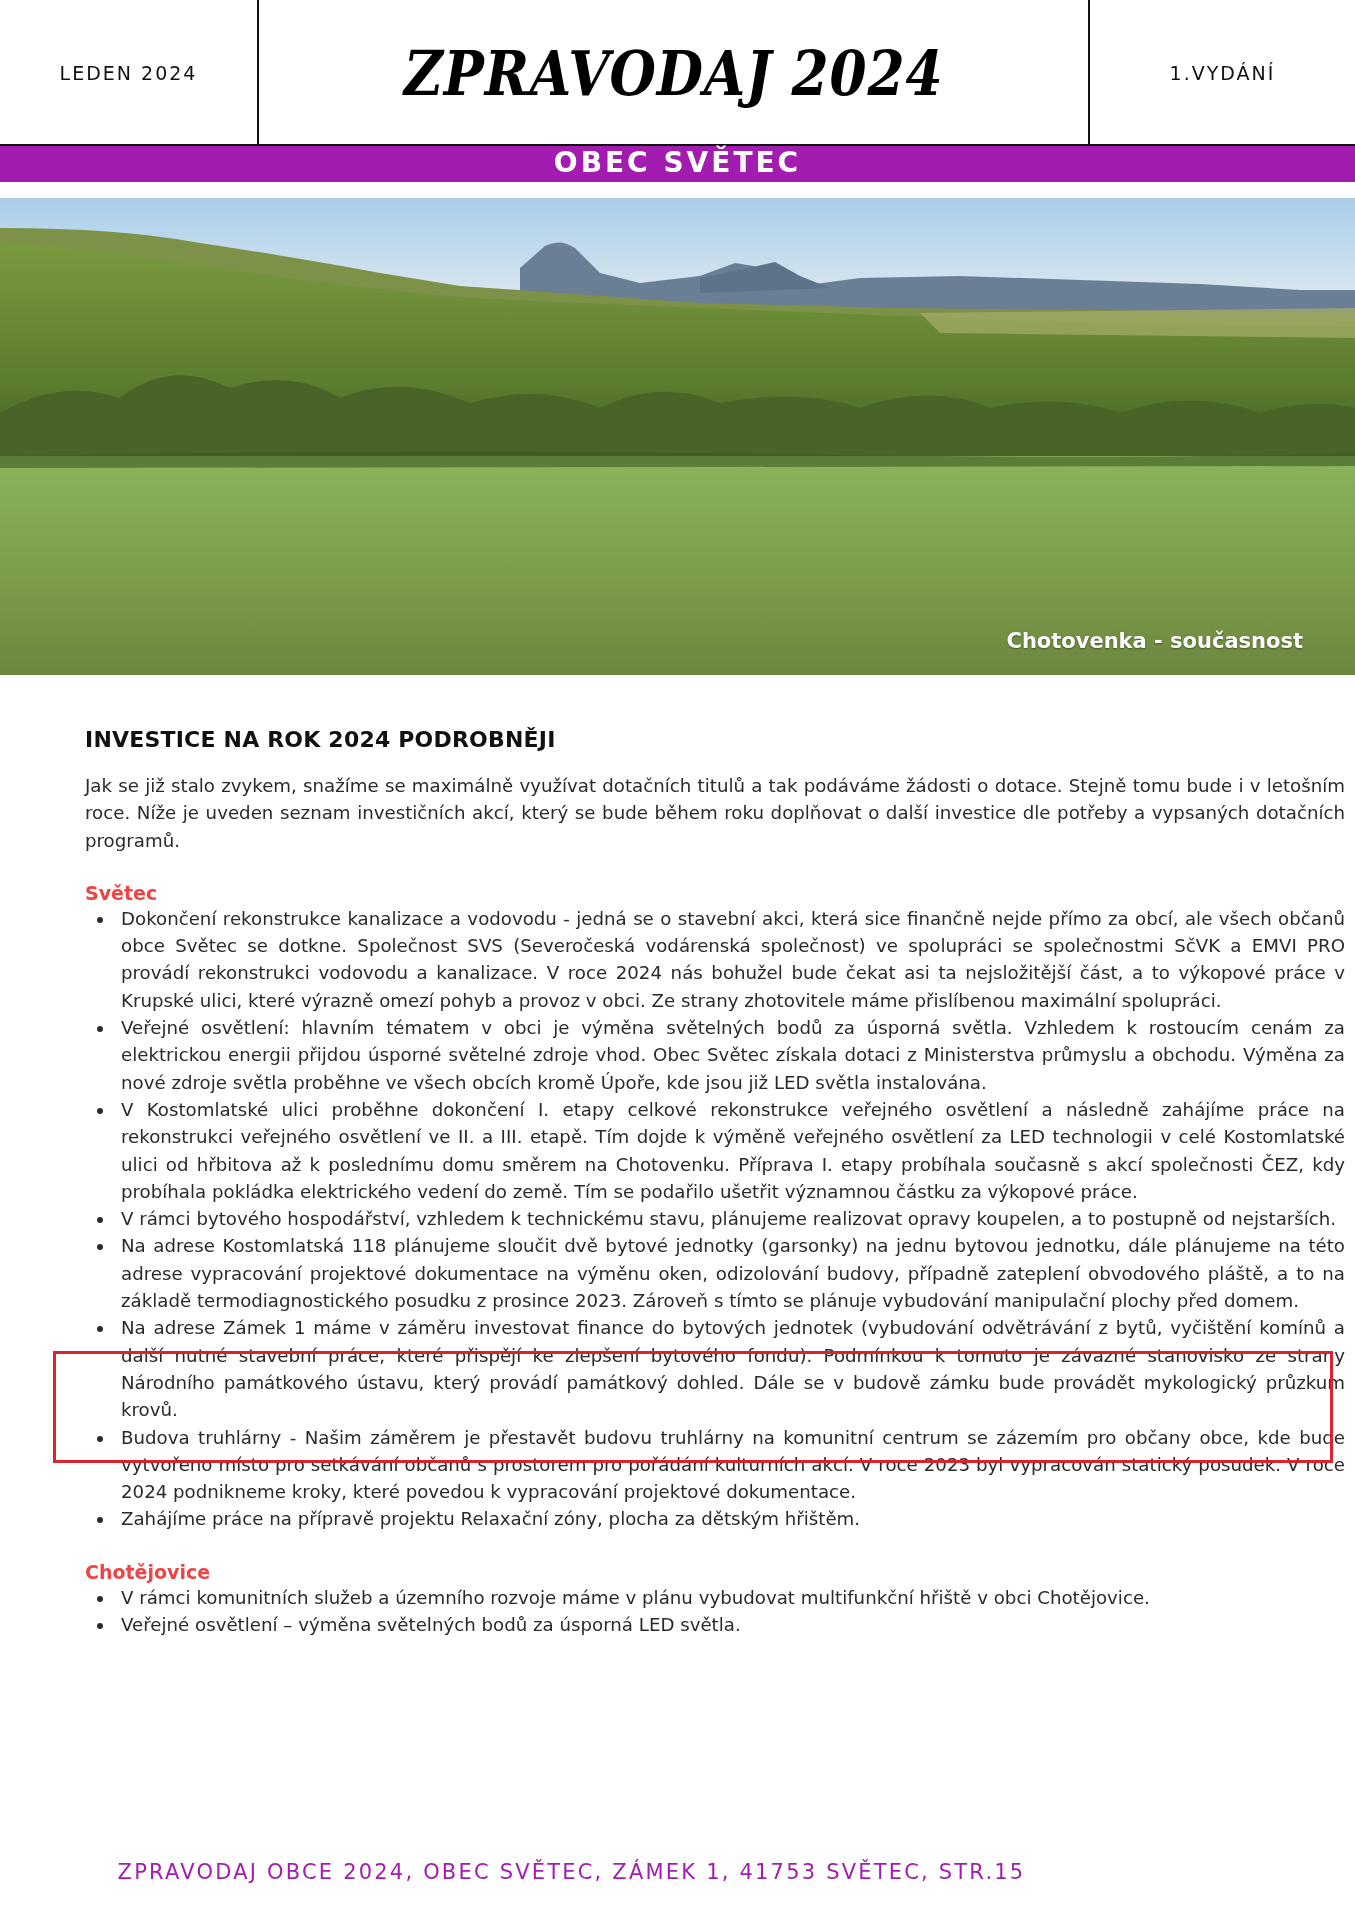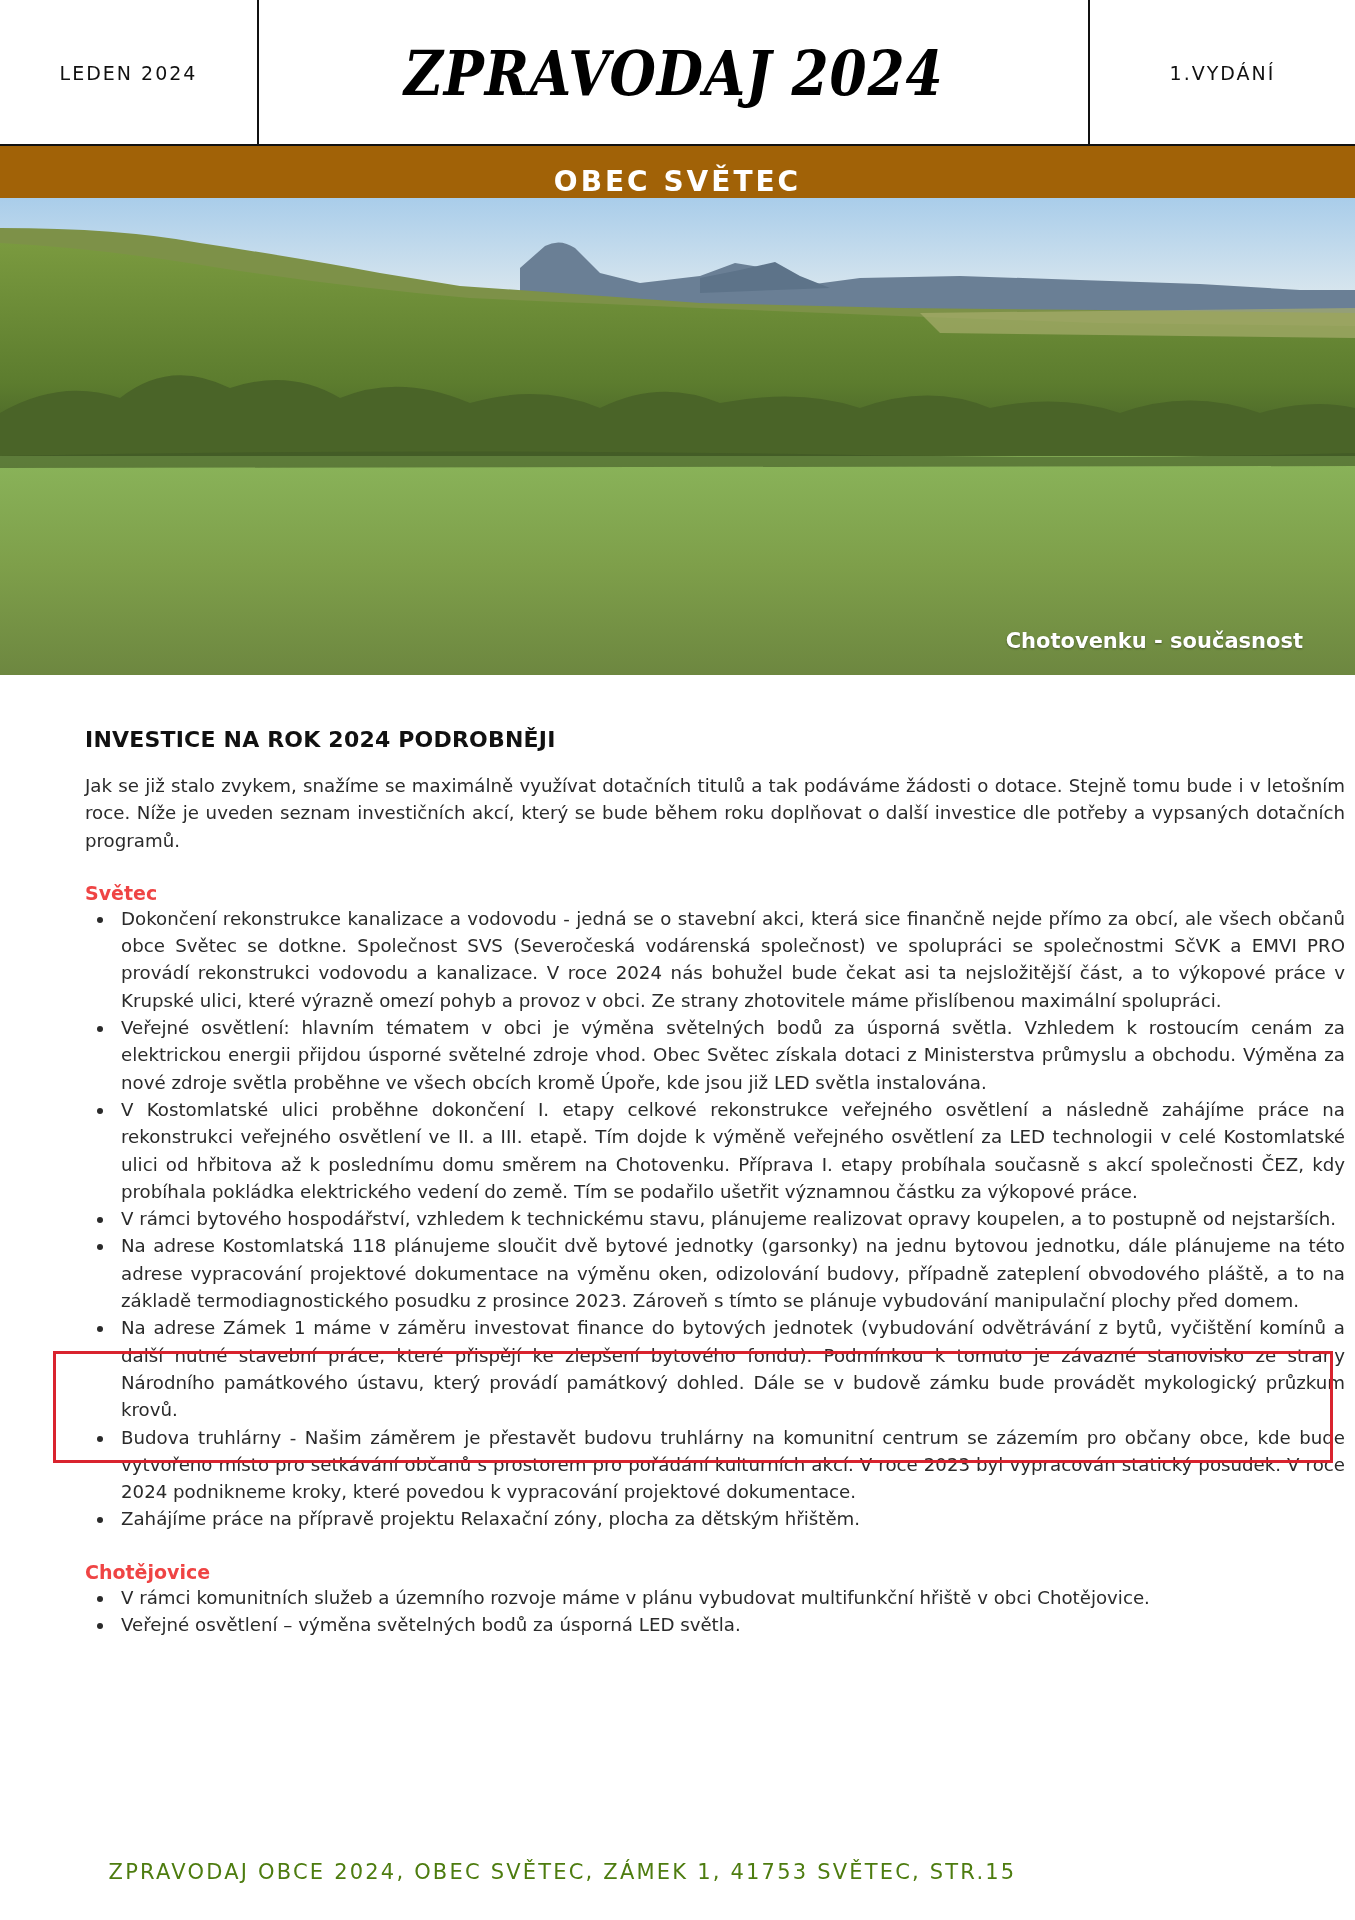--- a/index.html
+++ b/index.html
@@ -8,42 +8,42 @@
 
     
     .masthead { position: absolute; left: 0; top: 0; width: 1355px; height: 146px; border-bottom: 2px solid #111; }
     .mh-left { position: absolute; left: 0; top: 0; width: 257px; height: 146px; display: flex; align-items: center; justify-content: center; }
     .mh-center { position: absolute; left: 257px; top: 0; width: 833px; height: 146px; border-left: 2px solid #111; border-right: 2px solid #111; display: flex; align-items: center; justify-content: center; }
     .mh-right { position: absolute; left: 1090px; top: 0; width: 265px; height: 146px; display: flex; align-items: center; justify-content: center; }
     .mh-small { font-family: "DejaVu Sans", sans-serif; font-size: 19px; letter-spacing: 2px; color: #111; }
     .mh-title { font-family: "DejaVu Serif", "Liberation Serif", serif; font-weight: bold; font-style: italic; font-size: 62px; letter-spacing: 1px; color: #000; transform: scaleX(0.86); transform-origin: center; }
 
     
-    .band { position: absolute; left: 0; top: 146px; width: 1355px; height: 52px; background: #a16207; display: flex; align-items: flex-end; justify-content: center; }
+    .band { position: absolute; left: 0; top: 146px; width: 1355px; height: 36px; background: #a21caf; display: flex; align-items: flex-start; justify-content: center; }
     .band span { color: #ffffff; font-family: "DejaVu Sans", sans-serif; font-weight: bold; font-size: 28px; letter-spacing: 3px; }
 
     
     .photo { position: absolute; left: 0; top: 198px; width: 1355px; height: 477px; overflow: hidden;
       background: linear-gradient(180deg, #b5d5ee 0%, #d6e6f1 10%, #e3ecf0 14%, #9fb0a6 18%, #6f8a52 22%, #5f7f35 30%, #6b8b36 42%, #4e6b2b 52%, #3e5a28 58%, #7fa34a 62%, #89ad55 72%, #7c9a48 85%, #6e8a42 100%); }
     .photo svg { position: absolute; left: 0; top: 0; }
     .caption { position: absolute; right: 52px; bottom: 22px; color: #ffffff; font-family: "DejaVu Sans", sans-serif; font-weight: bold; font-size: 21px; text-shadow: 0 1px 2px rgba(0,0,0,0.4); }
 
     
     .content { position: absolute; left: 55px; top: 727px; width: 1260px; margin-left: 30px; }
     .h1 { font-family: "DejaVu Sans", sans-serif; font-weight: bold; font-size: 22px; color: #111; letter-spacing: 0.2px; }
     .intro { margin-top: 20px; font-family: "DejaVu Sans", sans-serif; font-size: 18.2px; line-height: 27.3px; color: #2a2a2a; text-align: justify; }
     .h2 { font-family: "DejaVu Sans", sans-serif; font-weight: bold; font-size: 19px; color: #ef4444; margin-top: 27px; line-height: 24px; }
     ul.list { list-style: none; margin: 0; padding: 0; }
     ul.list li { position: relative; padding-left: 36px; font-family: "DejaVu Sans", sans-serif; font-size: 18.2px; line-height: 27.3px; color: #2a2a2a; text-align: justify; }
     ul.list li .dot { position: absolute; left: 12px; top: 12px; width: 6px; height: 6px; border-radius: 50%; background: #2a2a2a; }
     .h2.cho { margin-top: 27px; }
 
     .highlight { position: absolute; left: 53px; top: 1351px; width: 1280px; height: 112px; border: 3px solid #d9232e; pointer-events: none; }
 
-    .footer { position: absolute; left: 7px; top: 1860px; width: 1111px; text-align: center; font-family: "DejaVu Sans", sans-serif; font-size: 21px; letter-spacing: 2.2px; color: #4d7c0f; }
+    .footer { position: absolute; left: 16px; top: 1860px; width: 1111px; text-align: center; font-family: "DejaVu Sans", sans-serif; font-size: 21px; letter-spacing: 2.2px; color: #a21caf; }
   </style>
 </head>
 <body>
 
 <header class="masthead">
   <div class="mh-left">
     <span class="mh-small">LEDEN 2024</span>
   </div>
   <div class="mh-center">
     <h1 class="mh-title">ZPRAVODAJ 2024</h1>
@@ -85,21 +85,21 @@
 
     <path d="M0 45 Q100 50 220 70 Q350 90 470 100 L700 110 L900 118 L1100 125 L1355 128 L1355 280 L0 280 Z" fill="url(#forest)"></path>
 
     <path d="M920 115 L1355 110 L1355 140 L940 135 Z" fill="#a6ad6c" opacity="0.7"></path>
 
     <path d="M0 215 Q60 180 120 200 Q170 160 230 190 Q290 170 340 200 Q400 175 470 205 Q540 185 600 210 Q660 180 720 205 Q800 190 860 210 Q930 185 990 210 Q1060 195 1120 215 Q1190 190 1260 215 Q1310 200 1355 210 L1355 275 L0 275 Z" fill="#4a6428"></path>
 
     <rect x="0" y="258" width="1355" height="219" fill="url(#meadow)"></rect>
     <path d="M0 258 Q400 250 800 256 Q1100 262 1355 255 L1355 268 L0 270 Z" fill="#3f5625" opacity="0.6"></path>
   </svg>
-  <span class="caption">Chotovenku - současnost</span>
+  <span class="caption">Chotovenka - současnost</span>
 </div>
 
 <main class="content">
   <h2 class="h1">INVESTICE NA ROK 2024 PODROBNĚJI</h2>
   <p class="intro">Jak se již stalo zvykem, snažíme se maximálně využívat dotačních titulů a tak podáváme žádosti o dotace. Stejně tomu bude i v letošním roce. Níže je uveden seznam investičních akcí, který se bude během roku doplňovat o další investice dle potřeby a vypsaných dotačních programů.</p>
 
   <h3 class="h2">Světec</h3>
   <ul class="list">
     <li><span class="dot"></span><span>Dokončení rekonstrukce kanalizace a vodovodu - jedná se o stavební akci, která sice finančně nejde přímo za obcí, ale všech občanů obce Světec se dotkne.  Společnost SVS (Severočeská vodárenská společnost) ve spolupráci se společnostmi SčVK a EMVI PRO provádí rekonstrukci vodovodu a kanalizace. V roce 2024 nás bohužel bude čekat asi ta nejsložitější část, a to výkopové práce v Krupské ulici, které výrazně omezí pohyb a provoz v obci. Ze strany zhotovitele máme přislíbenou maximální spolupráci.</span></li>
     <li><span class="dot"></span><span>Veřejné osvětlení: hlavním tématem v obci je výměna světelných bodů za úsporná světla. Vzhledem k rostoucím cenám za elektrickou energii přijdou úsporné světelné zdroje vhod. Obec Světec získala dotaci z Ministerstva průmyslu a obchodu. Výměna za nové zdroje světla proběhne ve všech obcích kromě Úpoře, kde jsou již LED světla instalována.</span></li>

